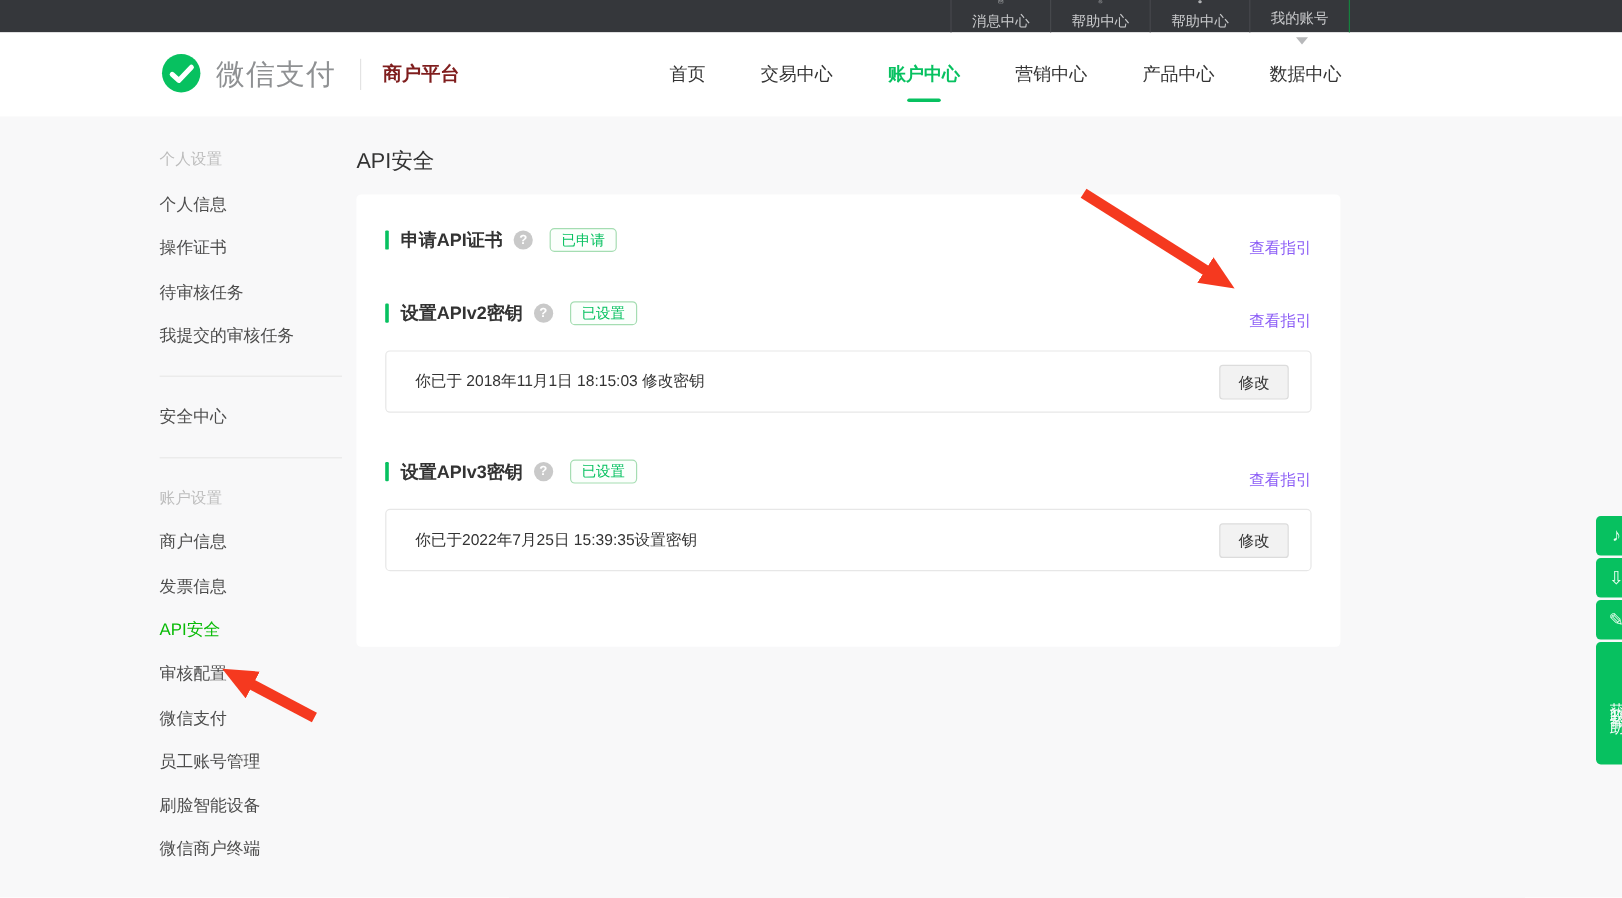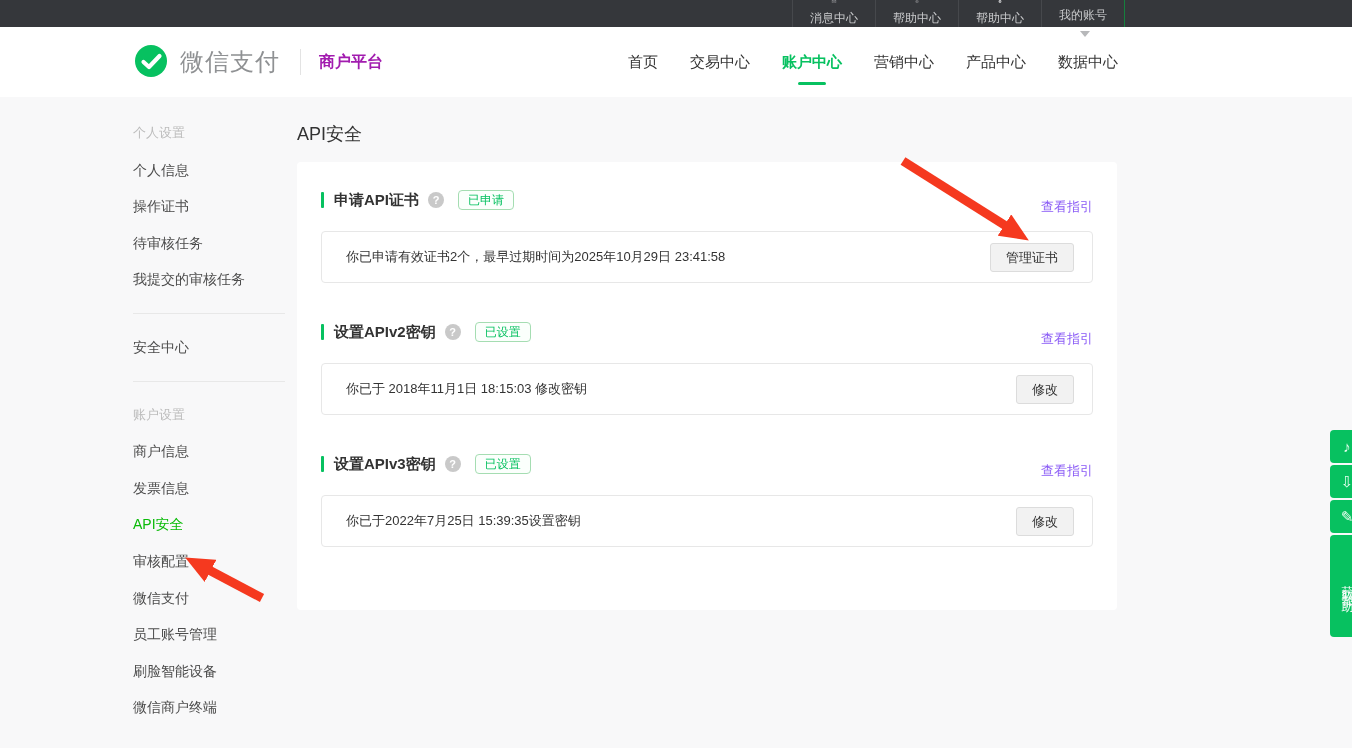--- a/index.html
+++ b/index.html
@@ -13,22 +13,22 @@
     font-size:12px; color:#c9cacc; border-left:1px solid #46484c; cursor:pointer;flex-direction:column; }
   .topbar-item:last-child { border-right:1px solid #15803d; }
   .caret { width:0; height:0; border-left:5px solid transparent; border-right:5px solid transparent;
     border-top:6px solid #b7b8ba; margin-left:3px; }
 
   
   .header { height:70px; background:#fff; display:flex; align-items:center; }
   .brand-wrap { display:flex; align-items:center; margin-left:133px; }
   .brand-text { font-size:24px; color:#8f9193; margin-left:10px; letter-spacing:1px; }
   .brand-divider { width:1px; height:26px; background:#e3e3e3; margin:0 18px 0 20px; }
-  .portal { font-size:16px; color:#a21caf; font-weight:700; }
-  .nav { margin-left:auto; display:flex; gap:28px; padding-right:232px; }
+  .portal { font-size:16px; color:#7f1d1d; font-weight:700; }
+  .nav { margin-left:auto; display:flex; gap:42px; padding-right:232px; }
   .nav-item { font-size:15px; color:#333; position:relative; cursor:pointer; padding:6px 2px; }
   .nav-item.active { color:#07c160; font-weight:600; }
   .nav-item.active::after { content:""; position:absolute; left:50%; transform:translateX(-50%);
     bottom:-7px; width:28px; height:3px; border-radius:2px; background:#07c160; }
 
   
   .page { position:relative; height:651px; background:#f8f8f9; }
 
   
   .sidebar { position:absolute; left:133px; top:18px; width:152px; }
@@ -159,24 +159,20 @@
     <div class="card">
 
       <div class="section">
         <div class="sec-head">
           <span class="green-bar"></span>
           <span class="sec-title">申请API证书</span>
           <span class="help-dot">?</span>
           <span class="badge">已申请</span>
           <span class="sec-link">查看指引</span>
         </div>
-        <div class="sec-box">
-          <span class="sec-box-text">你已申请有效证书2个，最早过期时间为2025年10月29日 23:41:58</span>
-          <button class="gray-btn">管理证书</button>
-        </div>
       </div>
 
       <div class="section">
         <div class="sec-head">
           <span class="green-bar"></span>
           <span class="sec-title">设置APIv2密钥</span>
           <span class="help-dot">?</span>
           <span class="badge">已设置</span>
           <span class="sec-link">查看指引</span>
         </div>

